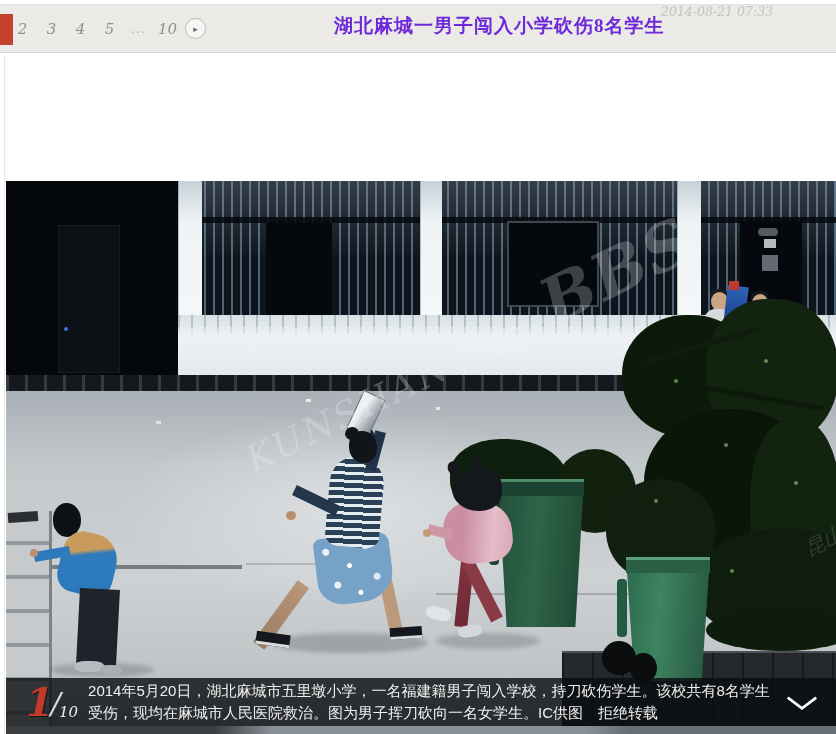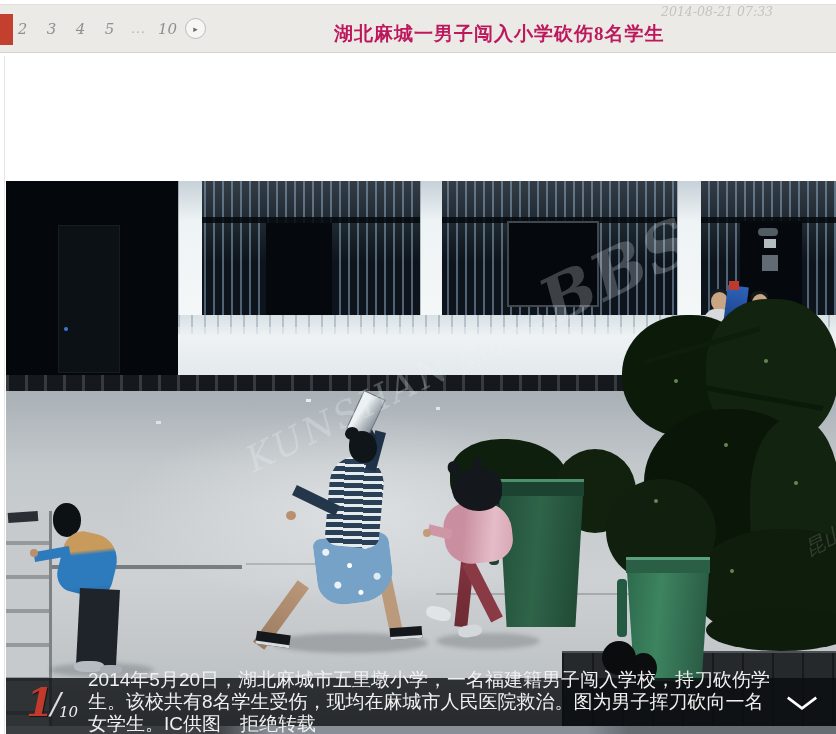--- a/index.html
+++ b/index.html
@@ -11,23 +11,23 @@
   .topbar{position:absolute;left:0;top:4px;width:836px;height:49px;background:#ebeae7;
           border-top:1px solid #e2e0dc;border-bottom:1px solid #d5d3cf;box-sizing:border-box}
   .active-marker{position:absolute;left:0;top:9px;width:13px;height:31px;background:#c3402f}
   .pager{position:absolute;left:8px;top:4px;height:49px;display:flex;align-items:center;
          font:italic 15px "DejaVu Serif",serif;color:#8f8f8f}
   .pg{width:29px;text-align:center;cursor:pointer}
   .pg-ellipsis{width:29px;text-align:center;color:#b3b2af;font-size:12px;letter-spacing:1px}
   .next-btn{width:21px;height:21px;border:1px solid #bcbbb7;border-radius:50%;background:#f6f6f4;
             display:flex;align-items:center;justify-content:center;color:#6a6a6a;font-size:9px;
             margin-left:3px;cursor:pointer;box-sizing:border-box}
-  .title{position:absolute;left:334px;top:8px;height:66px;line-height:51px;
+  .title{position:absolute;left:334px;top:0;height:66px;line-height:51px;
          font-family:"Liberation Serif",serif;font-weight:700;font-size:19px;
-         letter-spacing:1px;color:#be185d;white-space:nowrap}
+         letter-spacing:1px;color:#6d28d9;white-space:nowrap}
   .ts{position:absolute;left:661px;top:4px;height:49px;line-height:55px;
       font:italic 12.5px "DejaVu Serif",serif;color:#c4c3c0;white-space:nowrap}
   .left-line{position:absolute;left:4px;top:56px;width:1px;height:678px;background:#e7e7e6}
 
   
   .photo{position:absolute;left:6px;top:181px;width:830px;height:553px;overflow:hidden;
          background:#b9bec2;cursor:pointer}
   .bldg{background-color:#0d141b;
         background-image:repeating-linear-gradient(90deg,rgba(148,178,205,.5) 0 2px,rgba(0,0,0,0) 2px 9px),
         linear-gradient(rgba(190,210,228,.22),rgba(190,210,228,0) 60%)}
@@ -74,21 +74,21 @@
   
   .bstrip{position:absolute;left:0;top:545px;width:830px;height:8px;
           background:linear-gradient(90deg,#3a3e41 0 25%,#888f96 32% 70%,#666d73 75% 100%)}
   .caption{position:absolute;left:0;top:497px;width:830px;height:48px;
            background:rgba(10,12,15,.8);display:flex;align-items:center}
   .cap-idx{margin-left:20px;display:flex;align-items:flex-start;flex:none}
   .cap-cur{font:italic 700 40px "DejaVu Serif",serif;color:#c13a2b;line-height:40px;
            text-shadow:1px 1px 1px rgba(0,0,0,.6)}
   .cap-sl{font:italic 30px "DejaVu Serif",serif;color:#ddd;margin:4px 0 0 -3px}
   .cap-tot{font:italic 15px "DejaVu Serif",serif;color:#eee;margin:21px 0 0 -2px}
-  .cap-text{width:690px;margin-left:10px;font-size:19px;line-height:22px;color:#f0f0f0}
+  .cap-text{width:690px;margin-left:10px;font-size:15px;line-height:22px;color:#f0f0f0}
   .cap-toggle{position:absolute;right:12px;top:12px;width:44px;height:26px;background:none;
               border:none;display:flex;align-items:center;justify-content:center;cursor:pointer}
 </style>
 </head>
 <body>
 
 <div class="page">
 
   <div class="topbar">
     <div class="active-marker"></div>

